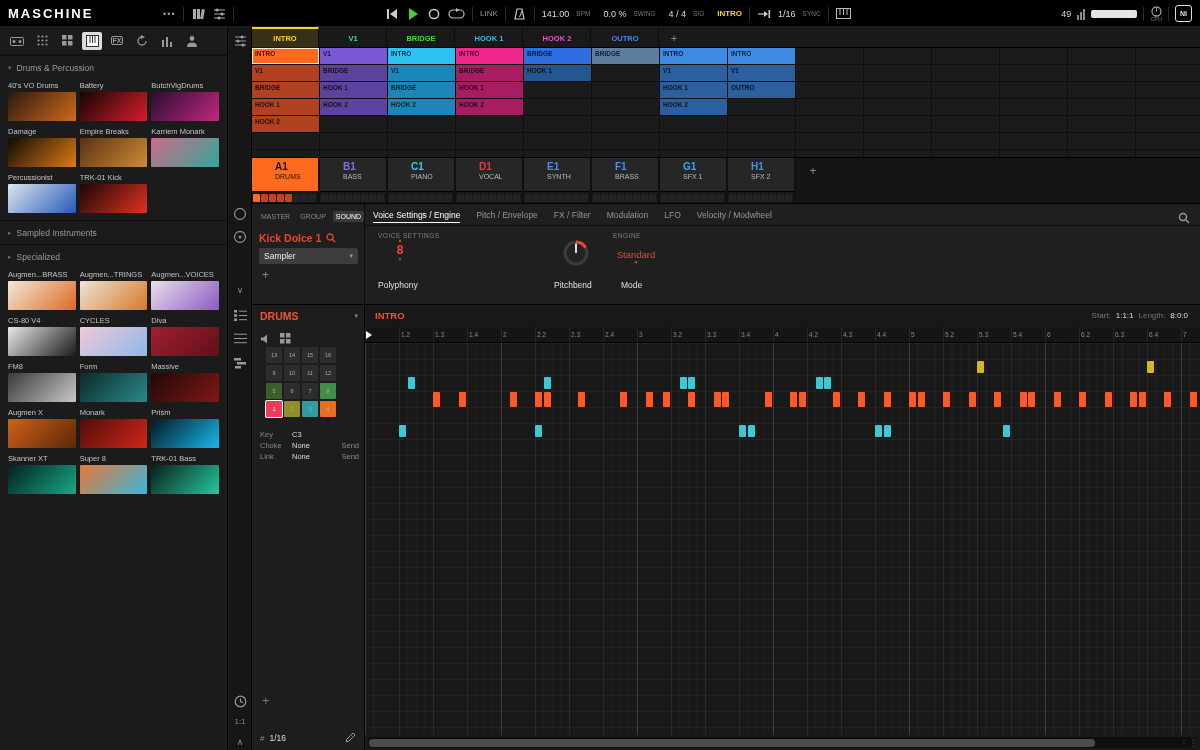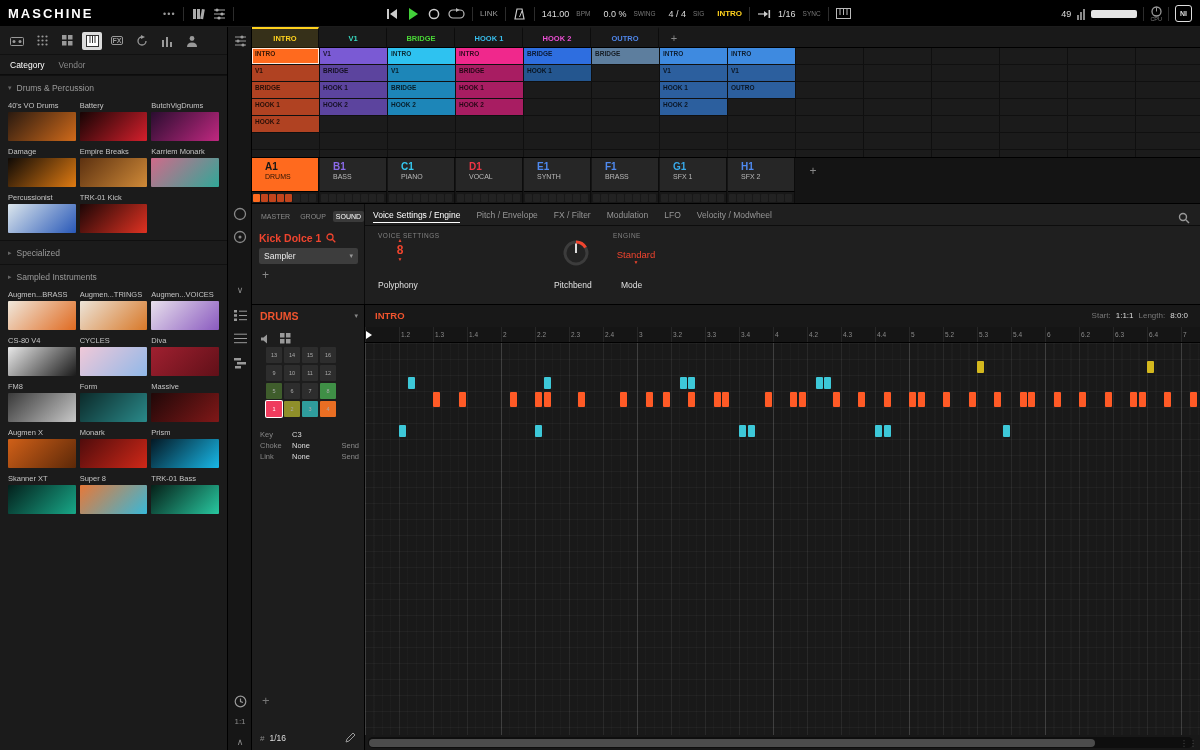--- a/index.html
+++ b/index.html
@@ -54,21 +54,21 @@
 .arranger{position:absolute;left:252px;top:27px;width:948px;height:176px;background:#151515}
 .scene-tabs{position:relative;height:21px;background:#191919;border-bottom:1px solid #000}
 .scene-tab{position:absolute;top:0;width:67px;height:21px;display:flex;align-items:center;justify-content:center;font-size:7.5px;font-weight:bold;border-top:2px solid transparent;border-right:1px solid #0c0c0c}
 .scene-tab.active{background:rgba(255,210,30,0.13)}
 .scene-add{position:absolute;left:412px;top:0;width:20px;height:21px;display:flex;align-items:center;justify-content:center;color:#888;font-size:11px}
 .clip-grid{position:relative;height:109px;overflow:hidden;background-color:#1b1b1b;background-image:repeating-linear-gradient(to bottom,transparent 0 16px,#101010 16px 17px),repeating-linear-gradient(to right,transparent 0 67px,#0f0f0f 67px 68px)}
 .clip{position:absolute;width:67px;height:16px;font-size:6.5px;font-weight:bold;color:rgba(0,0,0,0.78);padding:2px 3px;overflow:hidden;white-space:nowrap}
 .clip.sel{box-shadow:inset 0 0 0 1px rgba(255,255,255,0.85)}
 .group-row{position:relative;height:46px;background:#141414;border-top:1px solid #000}
 .gcell{position:absolute;top:0;width:67px;height:46px}
-.gmain{height:33px;background:#262626;padding:3px 13px;border-right:1px solid #0c0c0c}
+.gmain{height:33px;background:#262626;padding:3px 23px;border-right:1px solid #0c0c0c}
 .gcell.sel .gmain{background:#ff6a1e}
 .gid{font-size:10px;font-weight:bold}
 .gcell.sel .gid{color:#161616}
 .gname{font-size:7px;color:#b8b8b8;margin-top:1px}
 .gcell.sel .gname{color:#2a1405}
 .gstrip{height:13px;background:#181818;border-top:1px solid #000;display:flex;gap:1px;padding:2px 1px;border-right:1px solid #0c0c0c}
 .gslot{width:7px;height:8px;background:#222;border-radius:1px}
 .group-add{position:absolute;left:552px;top:6px;width:18px;color:#888;font-size:12px;text-align:center}
 
 
@@ -296,24 +296,20 @@
             <rect x="9" y="7" width="2" height="5" fill="#999"></rect>
           </svg>
         </span>
       <span class="bico">
           <svg width="12" height="12">
             <circle cx="6" cy="3.5" r="2.4" fill="#999"></circle>
             <path d="M1 12 Q1 7.5 6 7.5 Q11 7.5 11 12 Z" fill="#999"></path>
           </svg>
         </span>
     </div>
-    <div class="bfilters" id="browser-filters">
-        <span class="bfilter active">Category</span>
-        <span class="bfilter">Vendor</span>
-      </div>
     <div id="browser-sections">
         <div class="bsec-head">
           <span class="arrow">▾</span>
           <span>Drums &amp; Percussion</span>
         </div>
         <div class="bgrid">
           <div class="bitem">
             <div class="bitem-label">40's VO Drums</div>
             <div class="bthumb" style="background: linear-gradient(135deg, rgb(42, 26, 16), rgb(208, 106, 26));"></div>
           </div>
@@ -341,25 +337,25 @@
             <div class="bitem-label">Percussionist</div>
             <div class="bthumb" style="background: linear-gradient(135deg, rgb(220, 230, 236), rgb(40, 88, 184));"></div>
           </div>
           <div class="bitem">
             <div class="bitem-label">TRK-01 Kick</div>
             <div class="bthumb" style="background: linear-gradient(135deg, rgb(28, 6, 6), rgb(224, 50, 34));"></div>
           </div>
         </div>
         <div class="bsec-head">
           <span class="arrow">▸</span>
-          <span>Specialized</span>
+          <span>Sampled Instruments</span>
         </div>
         <div class="bsec-head">
           <span class="arrow">▸</span>
-          <span>Sampled Instruments</span>
+          <span>Specialized</span>
         </div>
         <div class="bgrid">
           <div class="bitem">
             <div class="bitem-label">Augmen...BRASS</div>
             <div class="bthumb" style="background: linear-gradient(135deg, rgb(240, 232, 220), rgb(224, 106, 32));"></div>
           </div>
           <div class="bitem">
             <div class="bitem-label">Augmen...TRINGS</div>
             <div class="bthumb" style="background: linear-gradient(135deg, rgb(236, 228, 216), rgb(216, 120, 40));"></div>
           </div>

